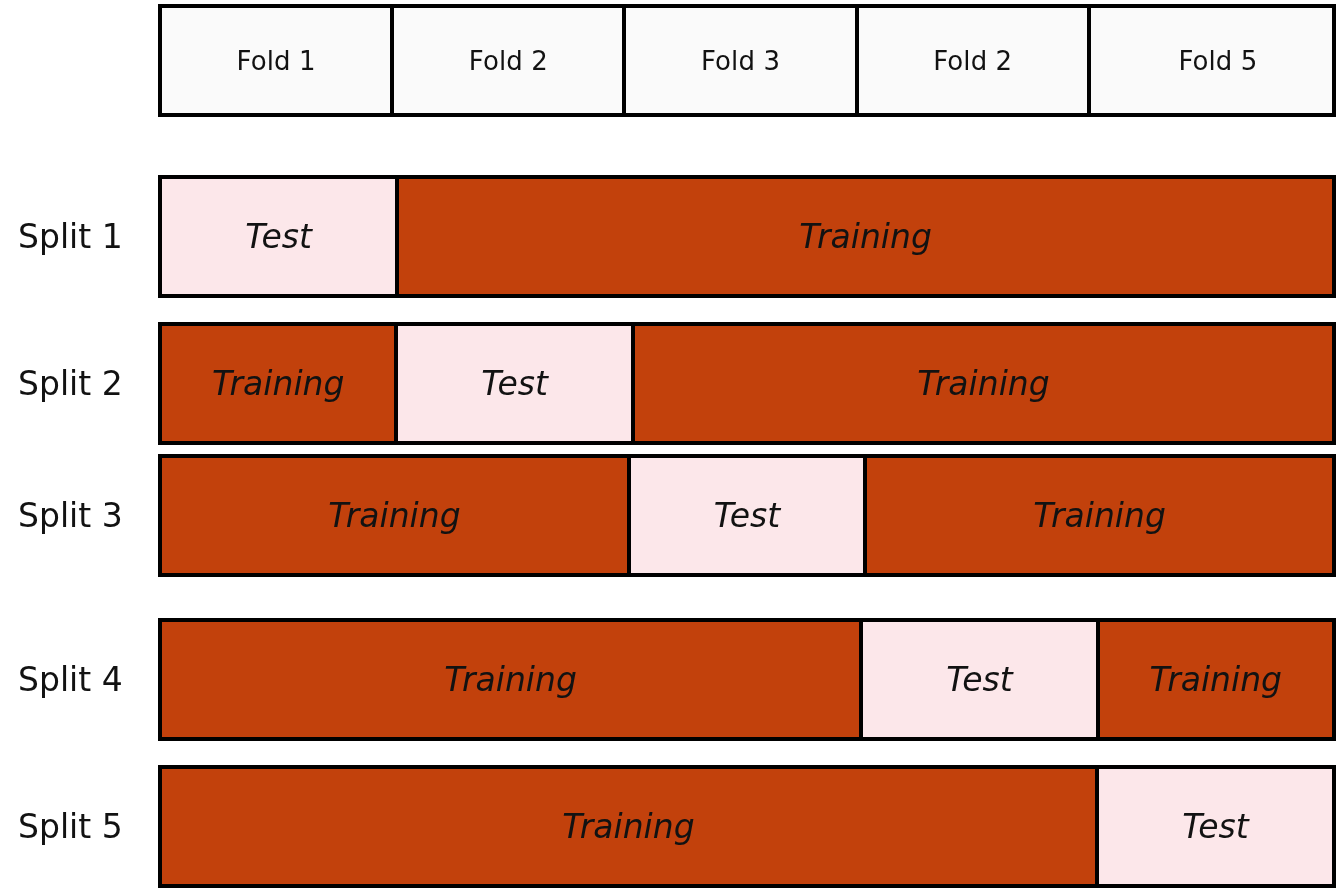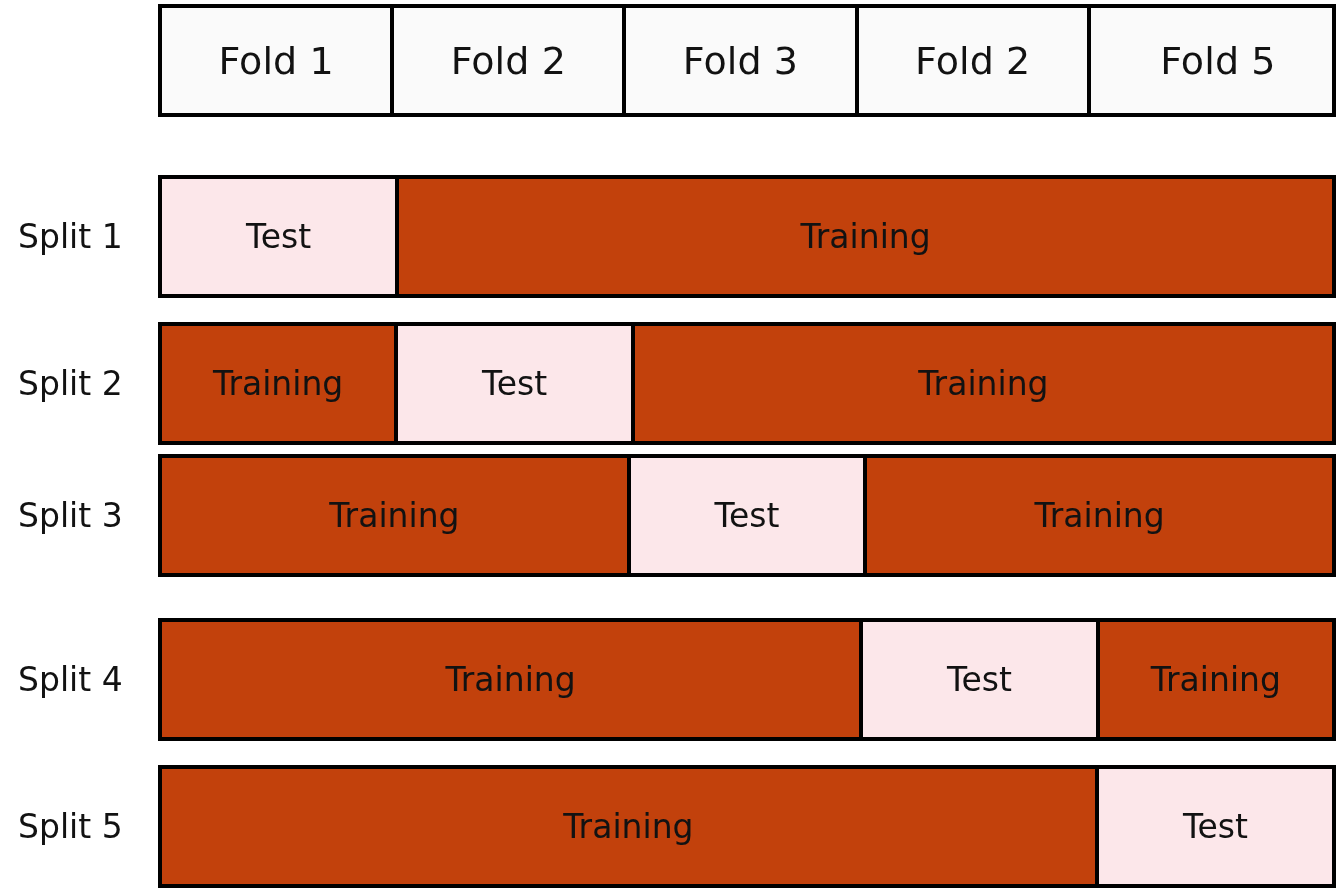--- a/index.html
+++ b/index.html
@@ -33,21 +33,21 @@
     background: #fafafa;
   }
   .fold-cell {
     flex: 1 1 0;
     display: flex;
     align-items: center;
     justify-content: center;
     background: #fafafa;
     border-right: 4px solid #000000;
     box-sizing: border-box;
-    font-size: 38px;
+    font-size: 26px;
     font-weight: 400;
     color: #121212;
     letter-spacing: 0.1px;
   }
   .fold-cell:last-child {
     border-right: none;
     margin-left: 13px;
   }
 
   
@@ -76,20 +76,21 @@
 
   .split-bar {
     position: absolute;
     left: 158px;
     top: 0;
     width: 1178px;
     height: 123px;
     display: flex;
     box-sizing: border-box;
     border: 4px solid #000000;
+    font-style: italic;
   }
 
   .seg {
     display: flex;
     align-items: center;
     justify-content: center;
     box-sizing: border-box;
     border-right: 4px solid #000000;
     font-size: 33px;
     color: #121212;

